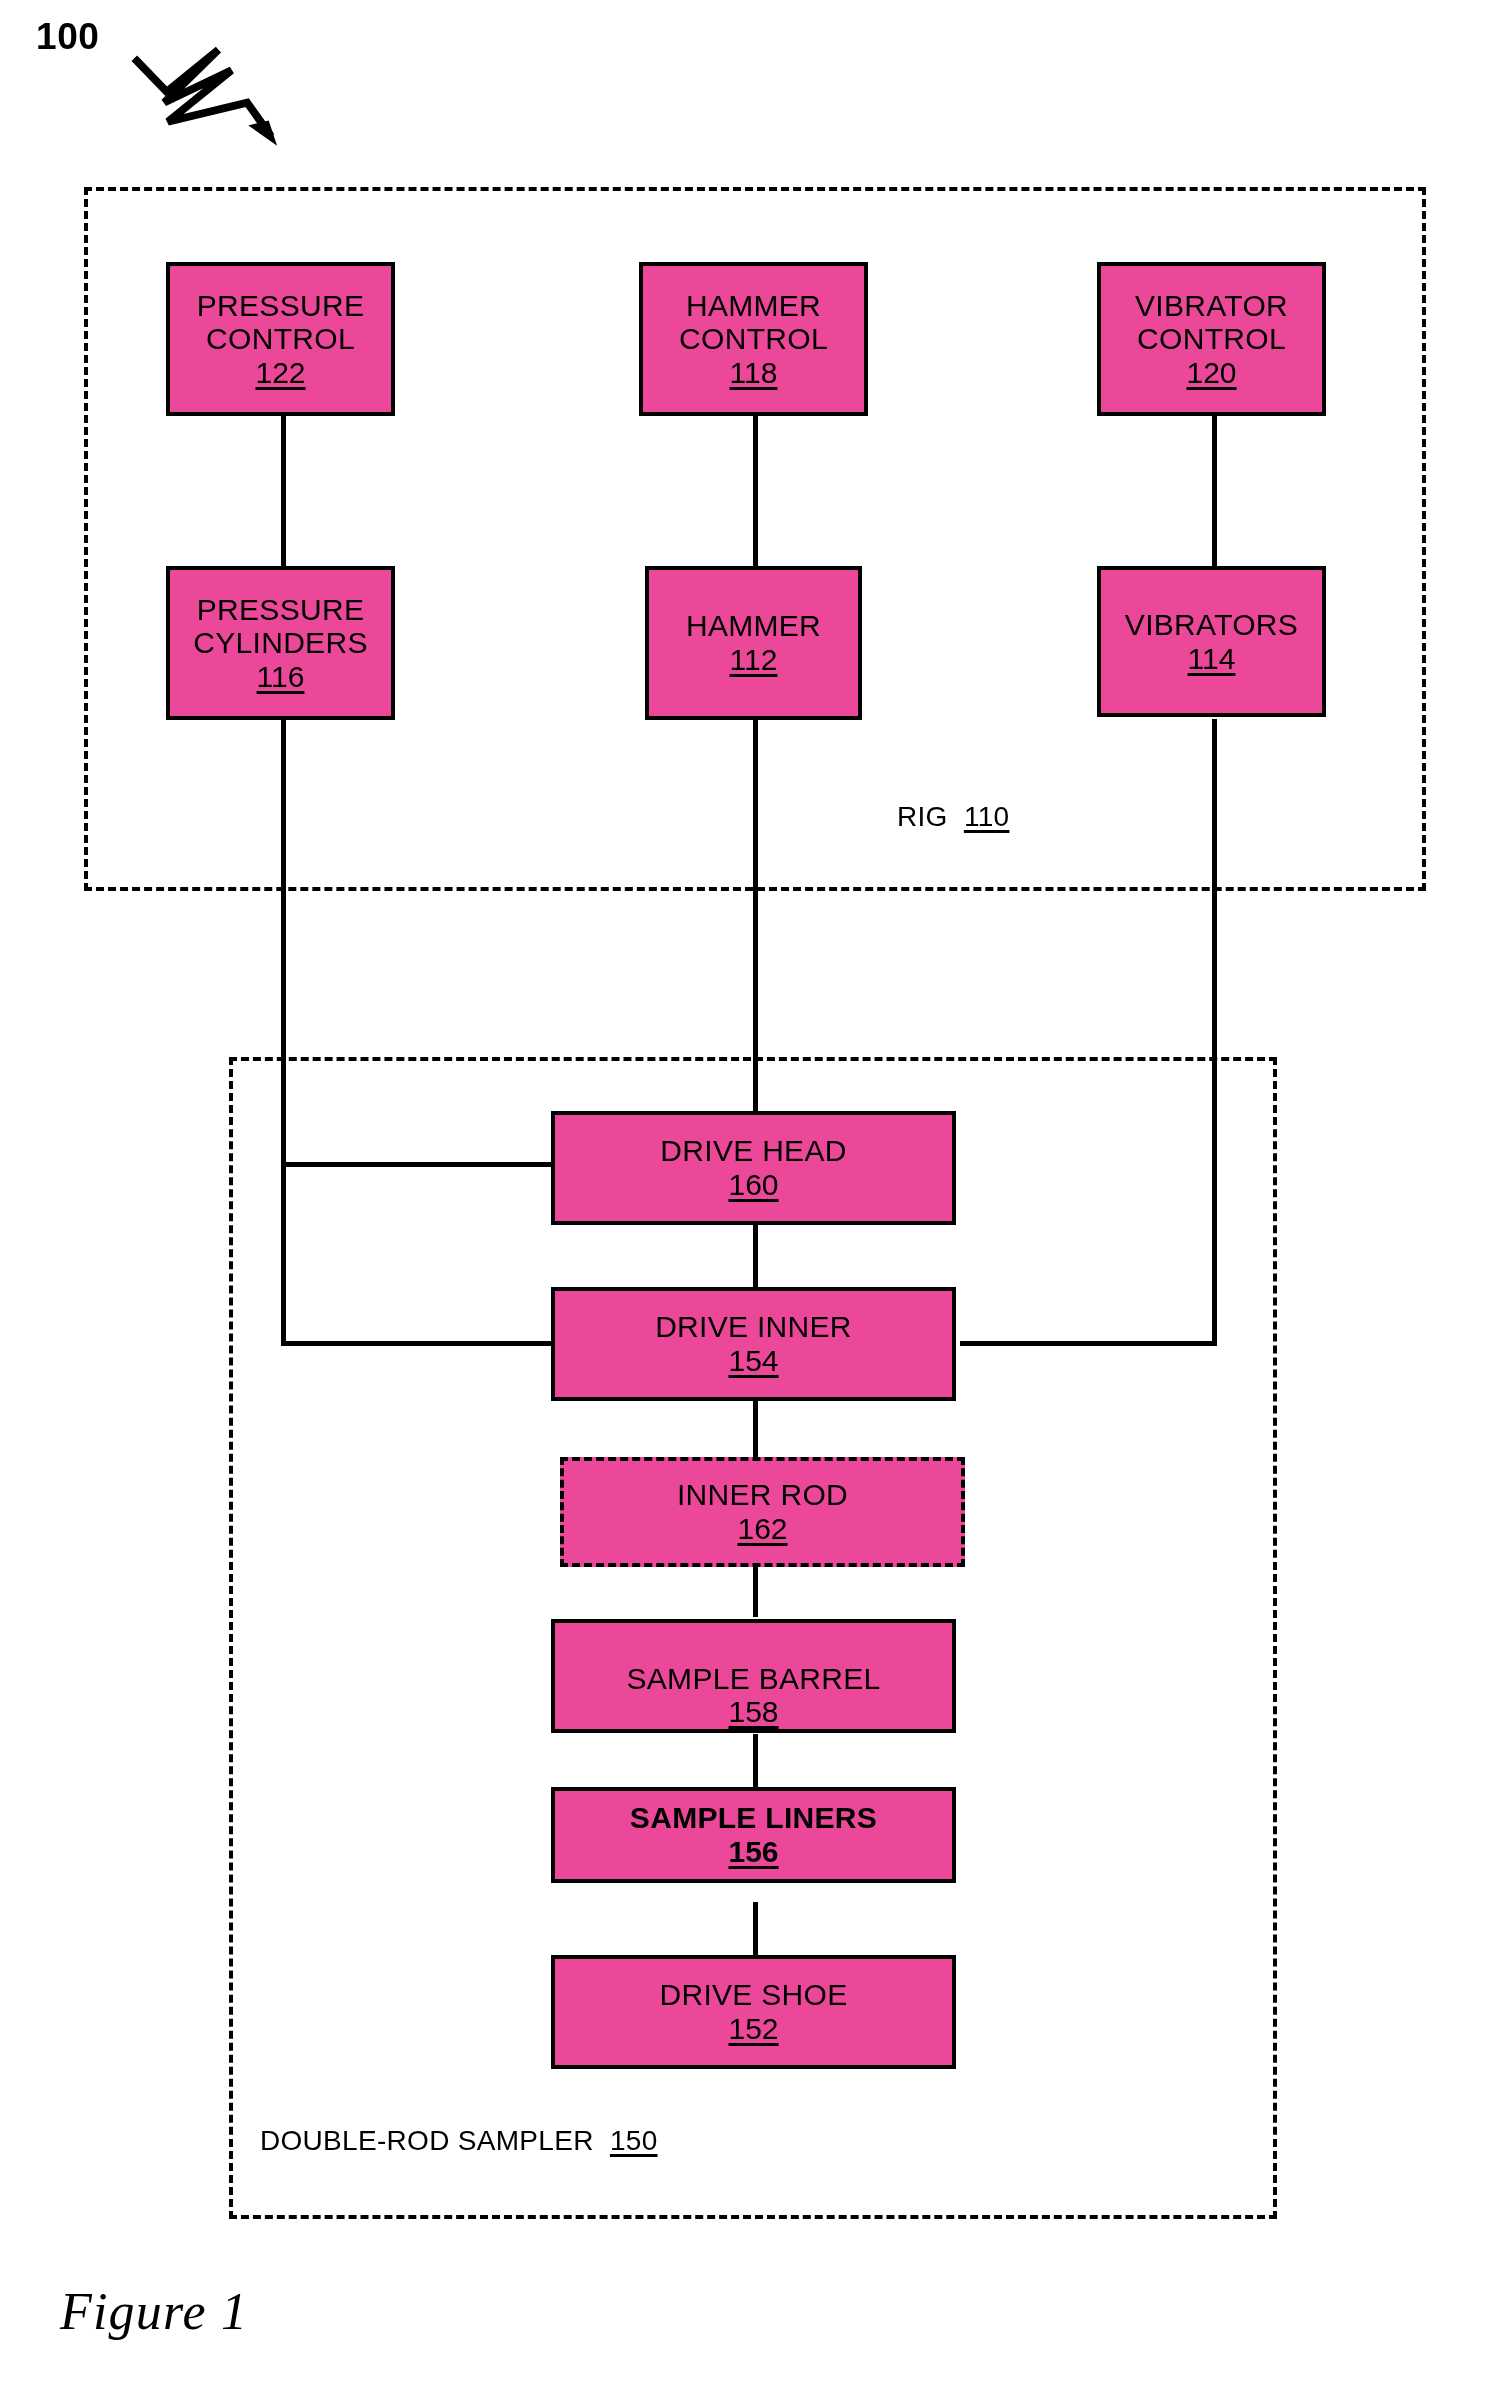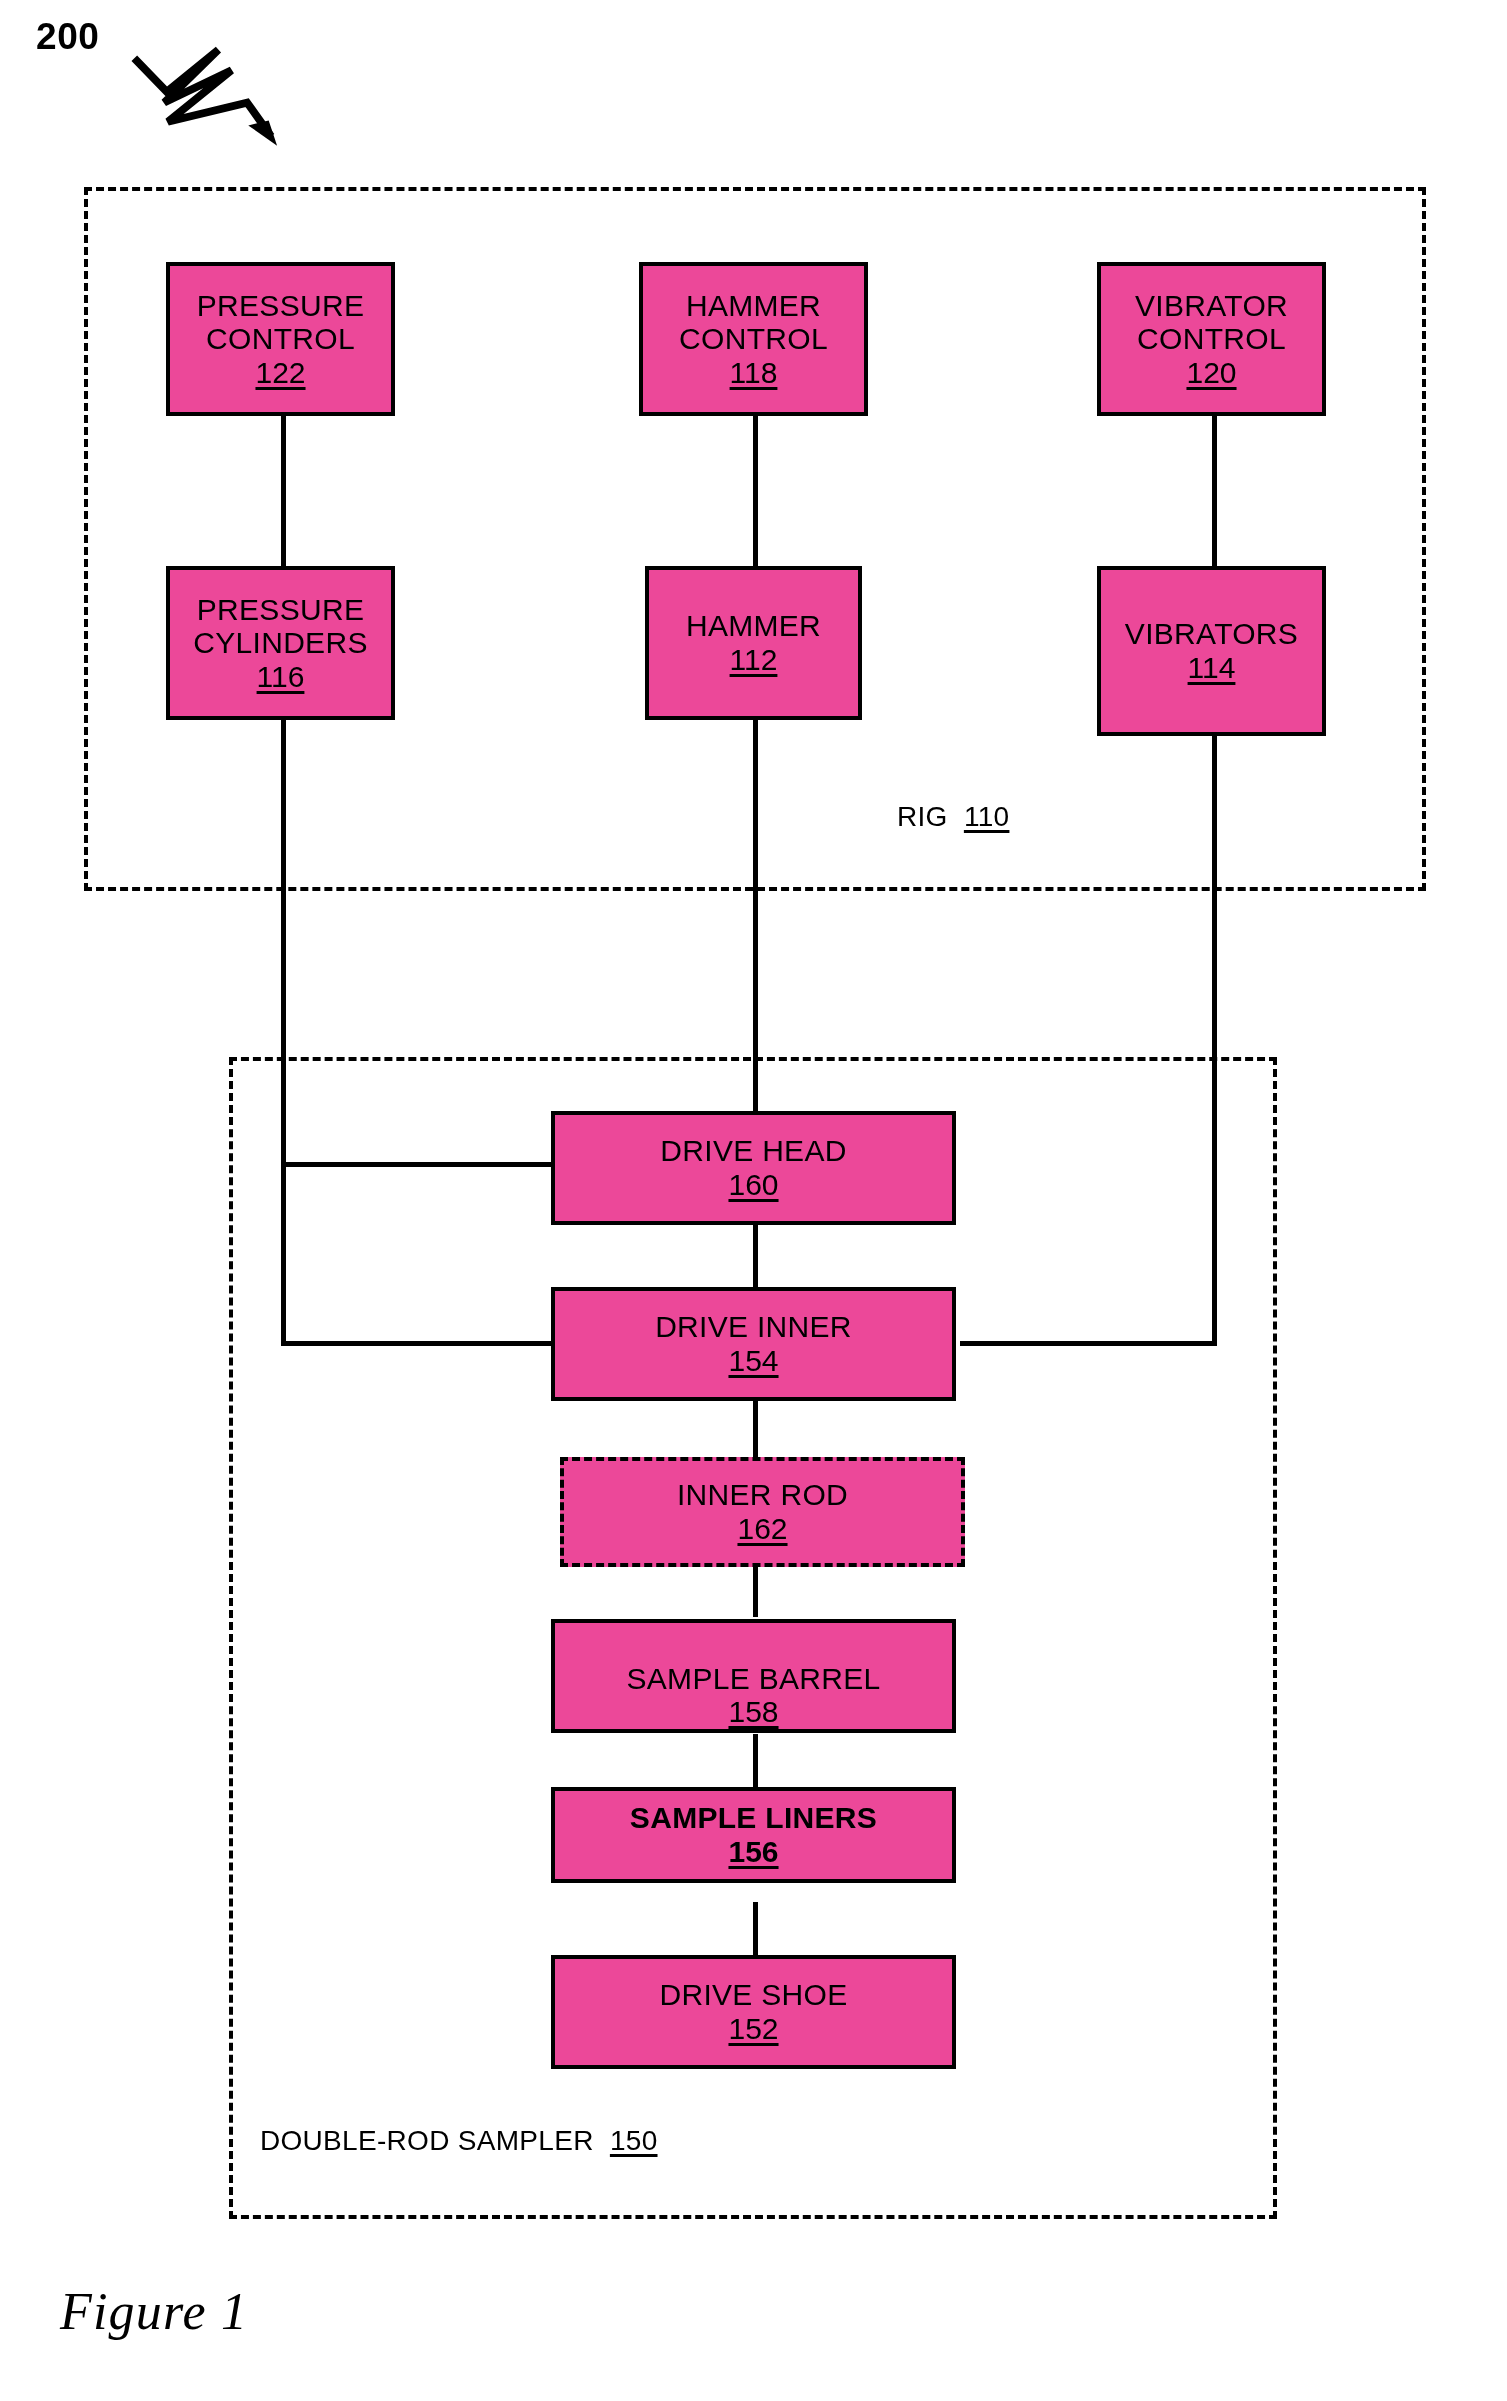--- a/index.html
+++ b/index.html
@@ -106,21 +106,21 @@
   .lead-arrow {
     position: absolute;
     z-index: 7;
   }
 </style>
 </head>
 <body>
 
 <div id="page">
 
-  <div class="ref-num" style="left:36px; top:18px;">200</div>
+  <div class="ref-num" style="left:36px; top:18px;">100</div>
 
   <svg class="lead-arrow" style="left:129px; top:45px;" width="157" height="108" viewBox="0 0 260 180">
     <path d="M8,22 L62,78 L148,8 L58,96 L170,42 L64,128 L196,96 L236,152" fill="none" stroke="#000" stroke-width="13" stroke-linejoin="miter" stroke-linecap="butt"></path>
     <polygon points="246,168 198,134 232,126" fill="#000"></polygon>
   </svg>
 
   <div class="enclosure" style="left:84px; top:187px; width:1342px; height:704px;"></div>
 
   <div class="plain-label" style="left:897px; top:801px;">
     <span>RIG</span>
@@ -155,21 +155,21 @@
     <span class="b-label">PRESSURE</span>
     <span class="b-label">CYLINDERS</span>
     <span class="b-num">116</span>
   </div>
 
   <div class="box" style="left:645px; top:566px; width:217px; height:154px;">
     <span class="b-label">HAMMER</span>
     <span class="b-num">112</span>
   </div>
 
-  <div class="box" style="left:1097px; top:566px; width:229px; height:170px;">
+  <div class="box" style="left:1097px; top:566px; width:229px; height:151px;">
     <span class="b-label">VIBRATORS</span>
     <span class="b-num">114</span>
   </div>
 
   <div class="line-v" style="left:281px; top:719px; height:625px;"></div>
 
   <div class="line-v" style="left:753px; top:719px; height:394px;"></div>
 
   <div class="line-v" style="left:1212px; top:719px; height:625px;"></div>
 

